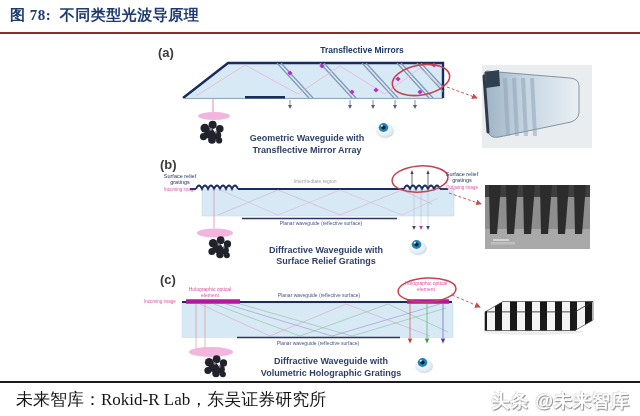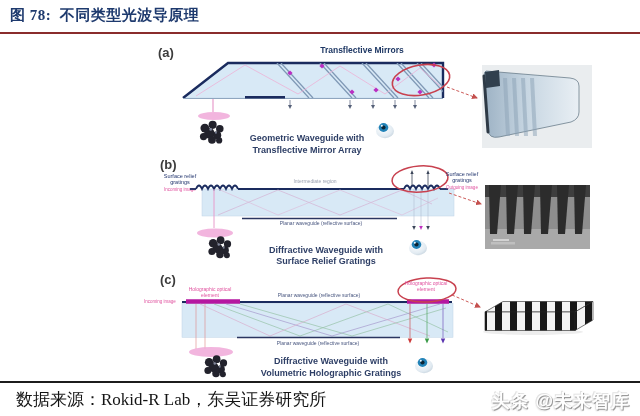--- a/index.html
+++ b/index.html
@@ -274,16 +274,16 @@
       <g>
         <ellipse cx="533" cy="296" rx="50" ry="3" fill="#000000" opacity="0.07"></ellipse>
         <polygon points="485,276 503,265.5 593,265.5 575,276" fill="url(#stripeP)" stroke="#222222" stroke-width="0.6"></polygon>
         <rect x="485" y="276" width="90" height="18.5" fill="url(#stripeP)" stroke="#222222" stroke-width="0.6"></rect>
         <polygon points="575,276 593,265.5 593,284 575,294.5" fill="url(#stripeP)" stroke="#222222" stroke-width="0.6"></polygon>
       </g>
     </g>
   </svg>
 
   <div class="footer-rule"></div>
-  <span class="source">数据来源：Rokid-R Lab，东吴证券研究所</span>
+  <span class="source">未来智库：Rokid-R Lab，东吴证券研究所</span>
   <span class="watermark">头条 @未来智库</span>
 
 </div>
 
 </body></html>

